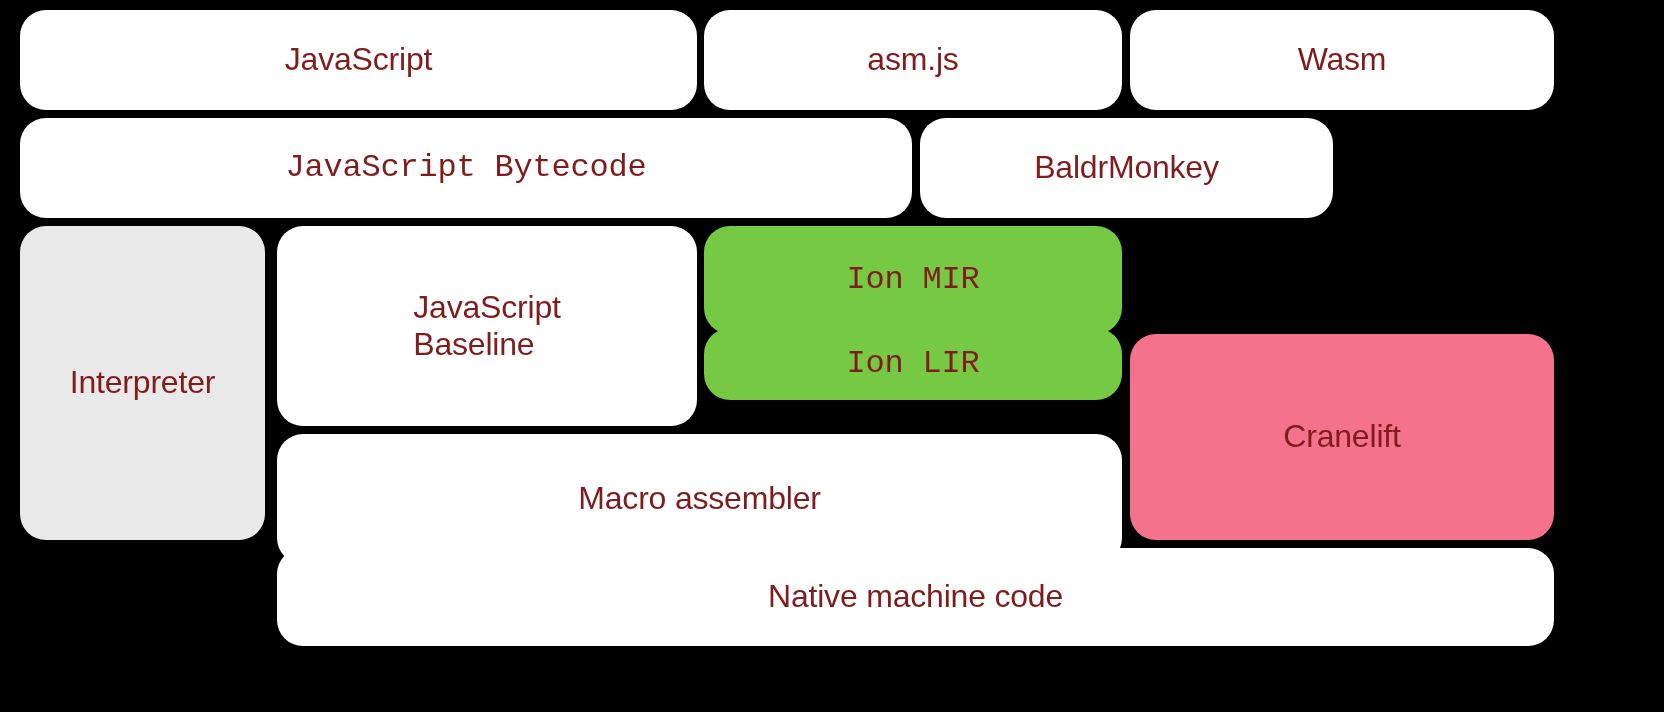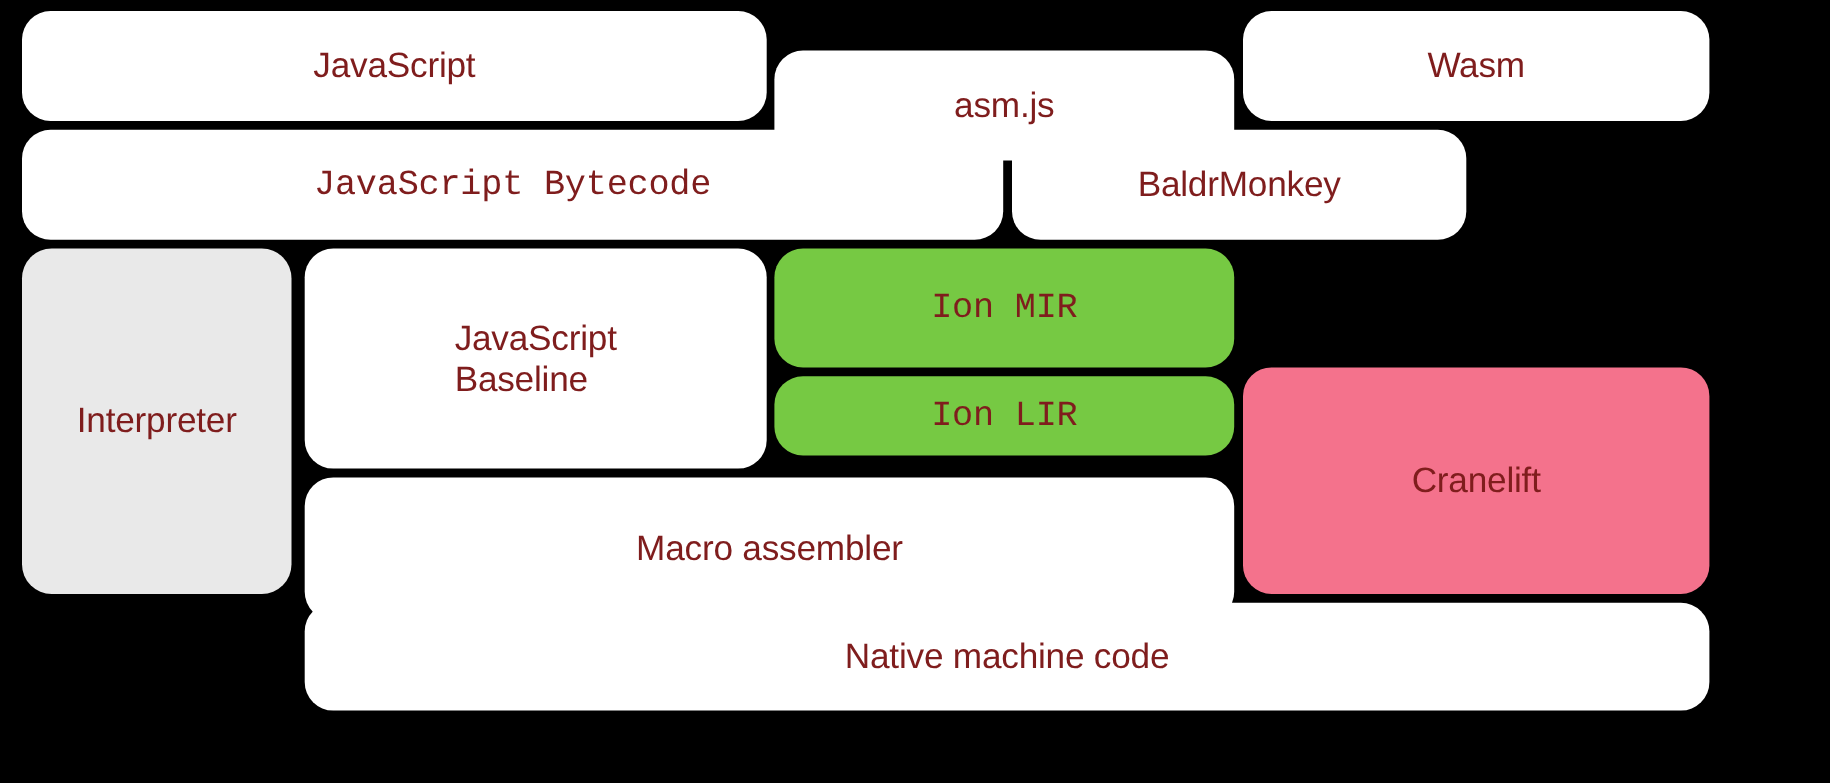--- a/index.html
+++ b/index.html
@@ -28,38 +28,38 @@
     background: #ffffff;
     color: #7f1d1d;
     font-size: 32px;
     font-weight: 400;
     line-height: 1.16;
     letter-spacing: -0.2px;
     white-space: pre-line;
     user-select: none;
   }
   .node.white   { background: #ffffff; }
-  .node.grey    { background: #e9e9e9; border-radius: 27px; }
+  .node.grey    { background: #e9e9e9; }
   .node.green   { background: #76c943; font-family: Liberation Mono, monospace; }
   .node.pink    { background: #f4728c; }
 
   
   #n-javascript      { left: 20px;   top: 10px;  width: 677px; height: 100px; }
-  #n-asmjs           { left: 704px;  top: 10px;  width: 418px; height: 100px; margin-top: 36px; }
+  #n-asmjs           { left: 704px;  top: 10px;  width: 418px; height: 100px; }
   #n-wasm            { left: 1130px; top: 10px;  width: 424px; height: 100px; }
 
   
   #n-js-bytecode     { left: 20px;   top: 118px; width: 892px; height: 100px; font-family: Liberation Mono, monospace; }
   #n-baldrmonkey     { left: 920px;  top: 118px; width: 413px; height: 100px; }
 
   
   #n-interpreter     { left: 20px;   top: 226px; width: 245px; height: 314px; }
   #n-js-baseline     { left: 277px;  top: 226px; width: 420px; height: 200px; }
   #n-ion-mir         { left: 704px;  top: 226px; width: 418px; height: 108px; }
-  #n-ion-lir         { left: 704px;  top: 342px; width: 418px; height: 72px;  }
+  #n-ion-lir         { left: 704px;  top: 328px; width: 418px; height: 72px;  }
   #n-macro-assembler { left: 277px;  top: 434px; width: 845px; height: 130px; }
   #n-cranelift       { left: 1130px; top: 334px; width: 424px; height: 206px; }
 
   
   #n-native-code     { left: 277px;  top: 548px; width: 1277px; height: 98px; }
 </style>
 </head>
 <body>
 
 <div id="stage">

